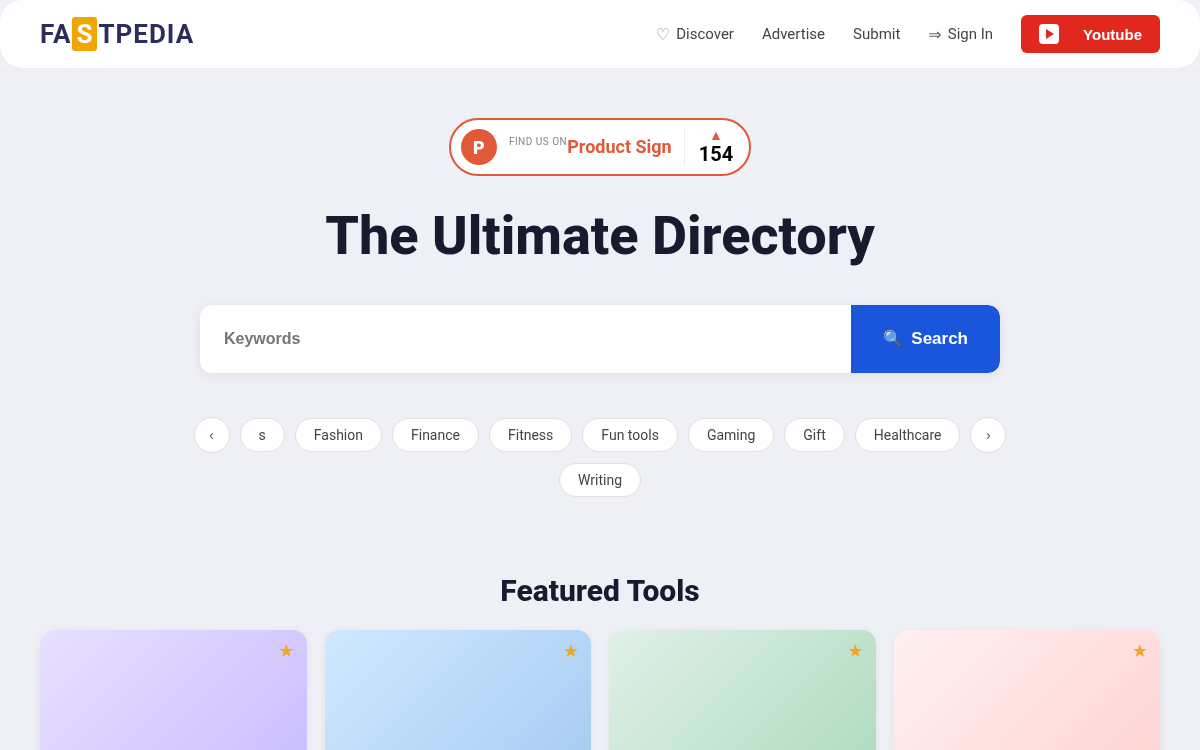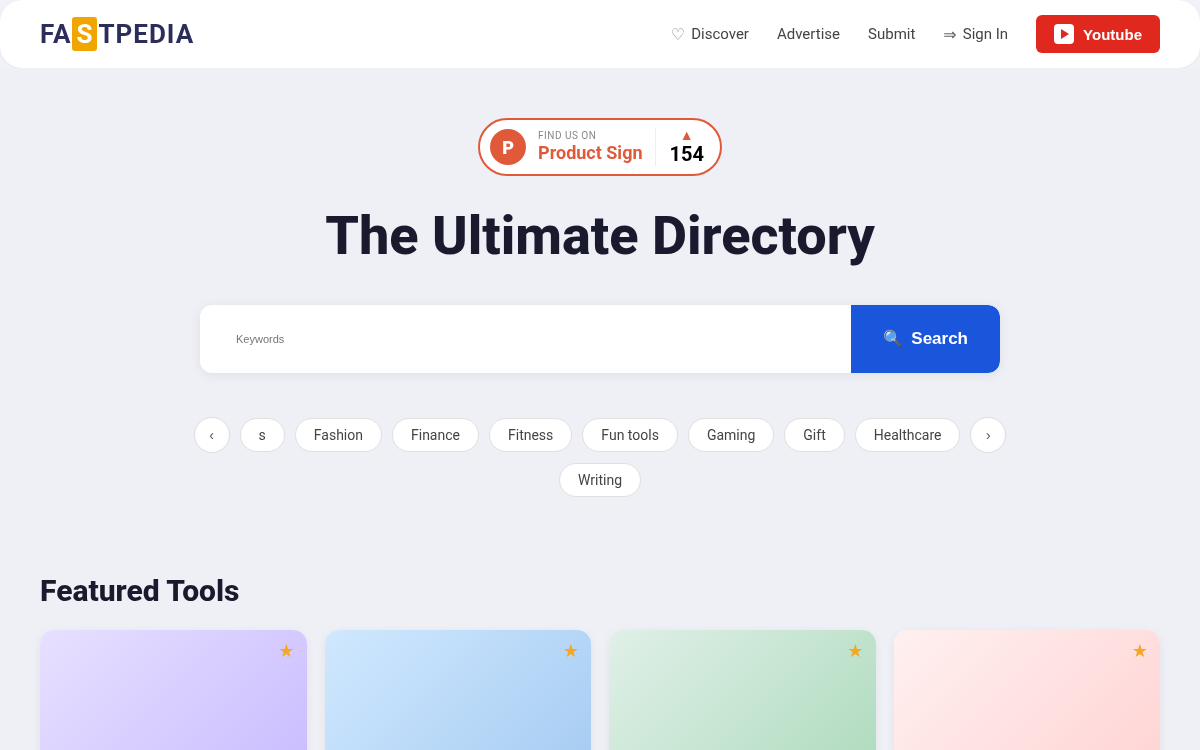--- a/index.html
+++ b/index.html
@@ -60,21 +60,21 @@
       background: #e0281e;
       color: #fff;
       border: none;
       border-radius: 6px;
       padding: 9px 18px;
       font-size: 15px;
       font-weight: 600;
       cursor: pointer;
       display: flex;
       align-items: center;
-      gap: 9px;
+      gap: 24px;
     }
     .yt-play-icon {
       width: 20px;
       height: 20px;
       background: #fff;
       border-radius: 4px;
       display: inline-flex;
       align-items: center;
       justify-content: center;
     }
@@ -114,21 +114,21 @@
       border-radius: 50%;
       display: flex;
       align-items: center;
       justify-content: center;
       color: #fff;
       font-weight: 900;
       font-size: 18px;
     }
     .ph-text {
       display: flex;
-      flex-direction: column;
+      flex-direction: row;
       line-height: 1.2;
     }
     .ph-find {
       font-size: 10px;
       color: #888;
       text-transform: uppercase;
       letter-spacing: 0.5px;
     }
     .ph-name {
       font-size: 18px;
@@ -172,24 +172,25 @@
       width: 800px;
       height: 68px;
       box-shadow: 0 2px 12px rgba(0,0,0,0.07);
       overflow: hidden;
       margin-bottom: 44px;
     }
     .search-input {
       flex: 1;
       border: none;
       outline: none;
-      font-size: 11px;
-      padding: 0 36px;
+      font-size: 16px;
+      padding: 0 24px;
       color: #333;
       background: transparent;
+      font-weight: bold;
     }
     .search-btn {
       background: #1a56db;
       color: #fff;
       border: none;
       height: 100%;
       padding: 0 32px;
       font-size: 17px;
       font-weight: 600;
       cursor: pointer;
@@ -237,21 +238,21 @@
     }
 
     
     .featured-section {
       padding: 36px 40px 0;
       background: #eef0f6;
     }
     .featured-header {
       display: flex;
       align-items: center;
-      justify-content: flex-start;
+      justify-content: center;
       margin-bottom: 22px;
     }
     .featured-title {
       font-size: 30px;
       font-weight: 800;
       color: #1a1a2e;
     }
     .view-all-btn {
       background: #fff;
       border: 1px solid #ddd;

